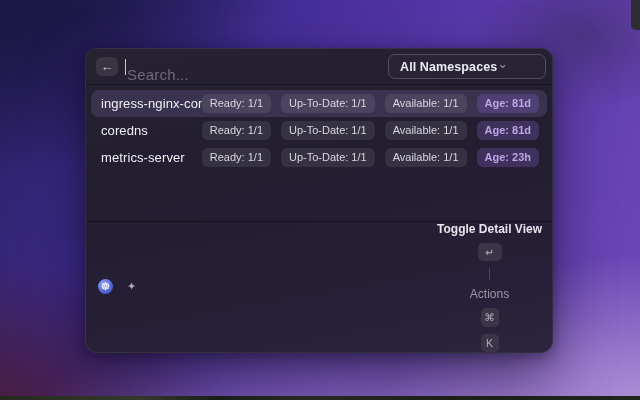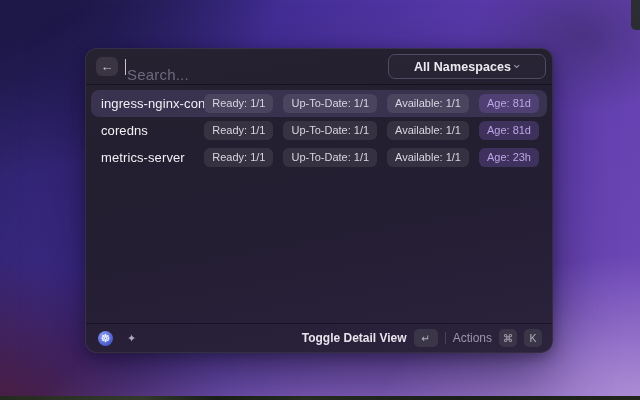--- a/index.html
+++ b/index.html
@@ -42,60 +42,60 @@
   }
   .back-btn {
     width:22px; height:19px; border-radius:6px; background:#3a3443;
     display:flex; align-items:center; justify-content:center;
     color:#cfcbd8; font-size:13px; line-height:1; cursor:pointer; flex:0 0 auto;
   }
   .search-wrap { flex:1; display:flex; align-items:center; margin-left:7px; min-width:0; }
   .caret { width:1px; height:16px; background:#c7c3d1; margin-right:1px; }
   .search-placeholder { color:#6e697c; font-size:15px; letter-spacing:.2px;margin-top:16px; }
   .ns-dropdown {
-    flex:0 0 auto; display:flex; align-items:center; justify-content:center;
+    flex:0 0 auto; display:flex; align-items:center; justify-content:flex-start;
     width:158px; height:25px; padding:0 9px 0 11px;
     border:1px solid #514a60; border-radius:7px; background:rgba(255,255,255,0.02);
     cursor:pointer;
   }
   .ns-value { font-size:12.5px; color:#eceaf1; font-weight:bold; letter-spacing:.1px; }
   .ns-chevron { color:#9a93a8; font-size:13px; line-height:0; margin-top:-5px; }
 
   
   .list { padding:5px 5px 0 5px; }
   .row {
     height:27px; display:flex; align-items:center;
     padding:0 8px 0 10px; border-radius:8px; cursor:pointer;
   }
   .row.selected { background:#393350; }
   .row-name { font-size:13px; color:#f2f0f5; letter-spacing:.1px; flex:1; white-space:nowrap; overflow:hidden; }
   .badges { display:flex; gap:10px; align-items:center; }
   .badge {
     font-size:11px; line-height:1; padding:4px 8px 4.5px; border-radius:6px;
     background:rgba(255,255,255,0.085); color:#d9d5e0; white-space:nowrap;
   }
-  .badge.age { background:rgba(134,100,210,0.28); color:#bba6e6; }
+  .badge.age { background:rgba(134,100,210,0.28); color:#bba6e6;font-weight:bold; }
 
   .spacer { flex:1; }
 
   
   .footer {
     flex:0 0 29px; display:flex; align-items:center;
     padding:0 10px 0 12px; border-top:1px solid rgba(0,0,0,0.38);
     font-size:12px; color:#9c96a8;
   }
   .k8s-icon {
     width:15px; height:15px; border-radius:50%;
     background:radial-gradient(circle at 35% 30%, #8da0f2, #4a5ccd 70%);
     display:flex; align-items:center; justify-content:center;
     color:#fff; font-size:11px; line-height:1; margin-right:7px; flex:0 0 auto;
   }
   .footer-left { display:flex; align-items:center; gap:6px; flex:1; min-width:0; }
   .sparkles { color:#b0a9bd; font-size:11px; margin:0 1px; }
-  .footer-right { display:flex; align-items:center; gap:7px; }
+  .footer-right { display:flex; align-items:center; gap:7px;flex-direction:column; }
   .primary-action { color:#e7e4ec; font-weight:bold; font-size:12px; cursor:pointer; }
   .key {
     background:#3b3647; color:#b2acbf; border-radius:5px;
     font-size:10.5px; line-height:1; padding:4px 0; text-align:center; cursor:pointer;
   }
   .key.wide { width:24px; }
   .key.sq { width:18px; }
   .footer-divider { width:1px; height:12px; background:#4a4457; }
   .actions-label { cursor:pointer; }
 </style>

